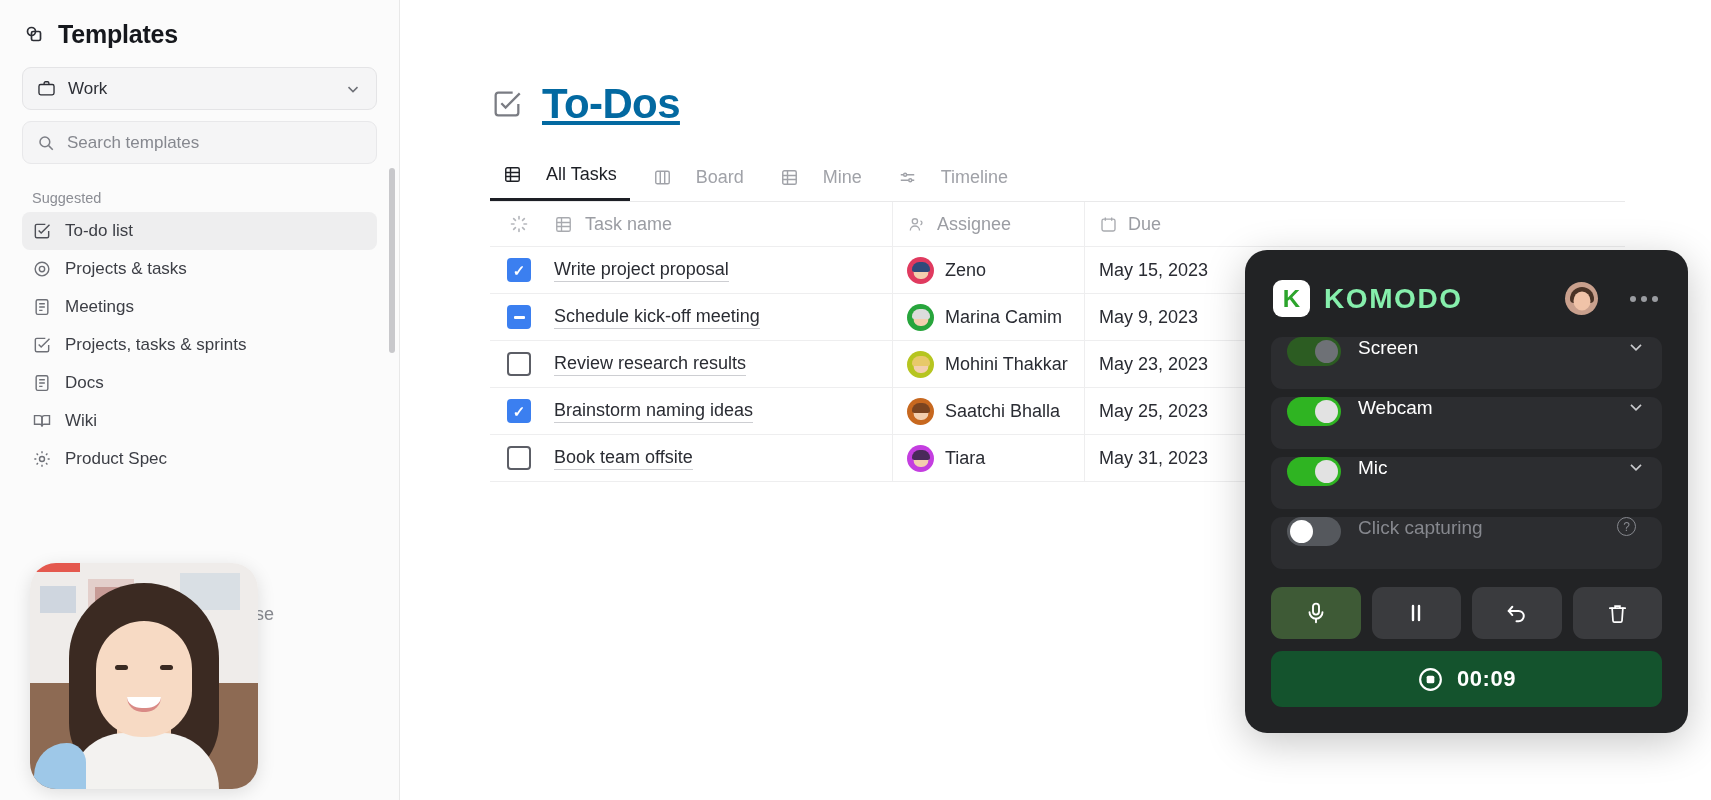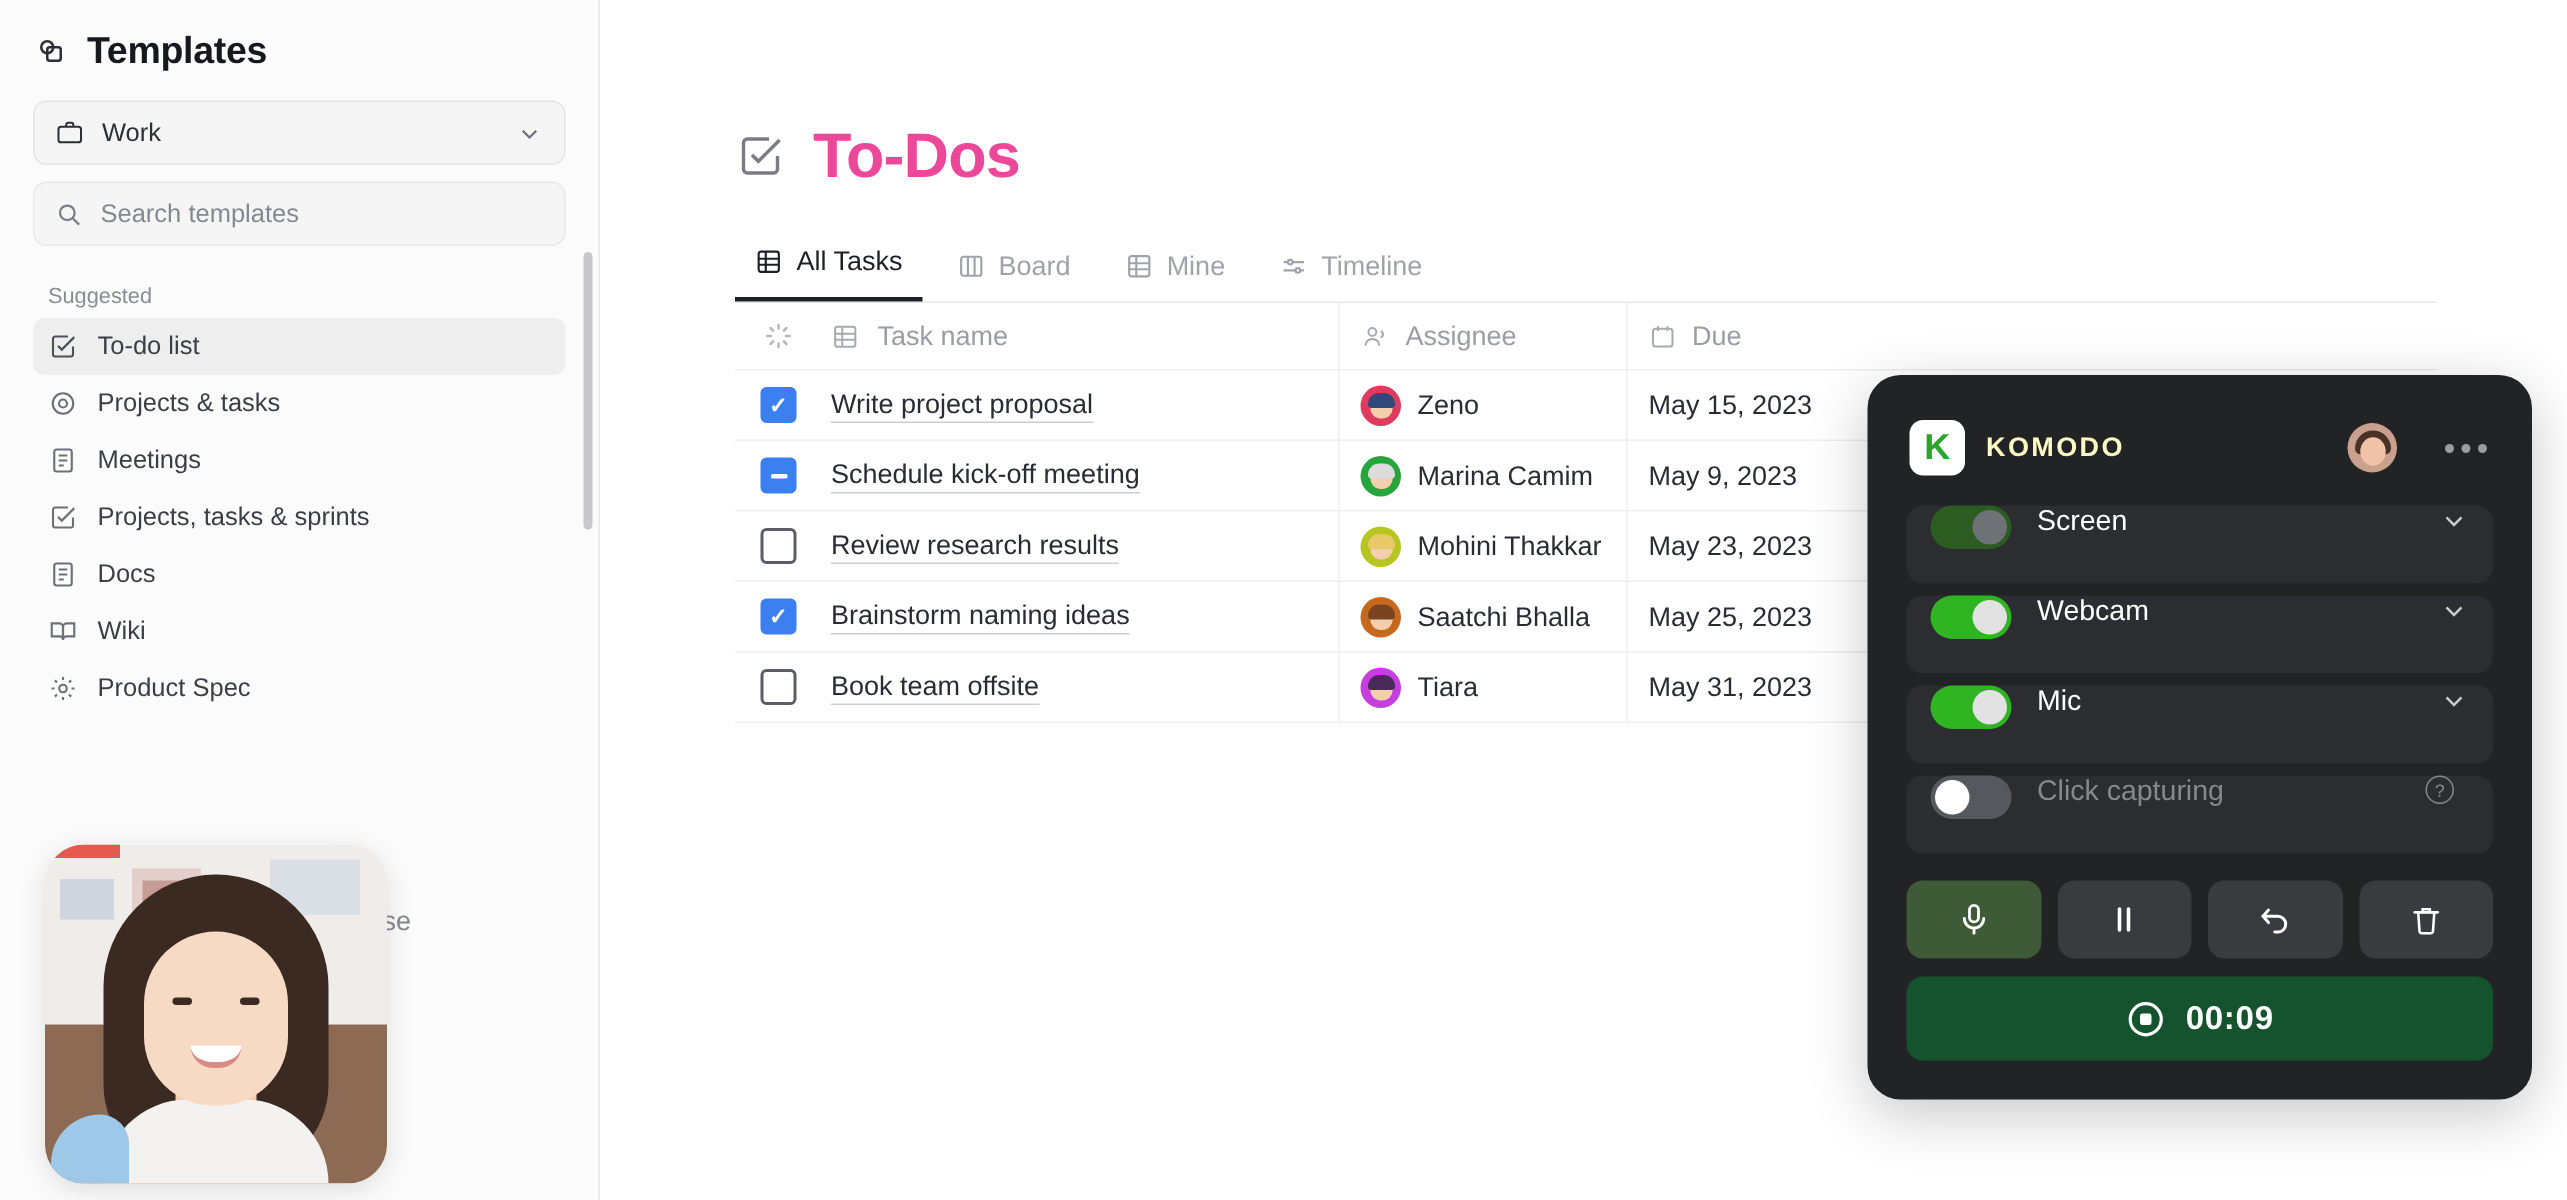--- a/index.html
+++ b/index.html
@@ -66,25 +66,25 @@
   }
   .scrollbar-thumb {
     position: absolute; right: 4px; top: 168px;
     width: 6px; height: 185px; border-radius: 3px;
     background: #c8c8cb; cursor: pointer;
   }
 
   
   .main { position: absolute; left: 400px; top: 0; right: 0; height: 800px; }
   .page-head { display: flex; align-items: center; gap: 18px; padding: 80px 0 0 90px; }
-  .page-title { font-size: 42px; font-weight: 700; color: #ec4899; letter-spacing: -0.6px; }
+  .page-title { font-size: 42px; font-weight: 700; color: #0369a1; letter-spacing: -0.6px; text-decoration: underline; }
 
   .tabs { display: flex; align-items: flex-end; gap: 10px; padding: 30px 0 0 90px; }
   .tab {
-    display: flex; align-items: center; gap: 9px;
+    display: flex; align-items: center; gap: 24px;
     padding: 6px 13px 13px 13px; font-size: 18px; color: #a0a2a8; cursor: pointer;
   }
   .tab.active { color: #1d1f25; border-bottom: 3px solid #1d1f25; }
 
   .tbl { margin-left: 90px; margin-top: 0; width: 1135px; border-top: 1px solid #e9e9ea; }
   .tbl-row { display: flex; align-items: center; height: 47px; border-bottom: 1px solid #eeeeef; }
   .tbl-row.head { height: 45px; }
   .c-check { width: 58px; display: flex; align-items: center; justify-content: center; }
   .c-task  { width: 345px; display: flex; align-items: center; gap: 12px; padding-left: 6px;
              border-right: 1px solid #eeeeef; height: 100%; }
@@ -114,21 +114,21 @@
   .komodo {
     position: absolute; left: 1245px; top: 250px;
     width: 443px; border-radius: 22px; background: #222325;
     padding: 22px 26px 26px 26px;
     box-shadow: 0 10px 40px rgba(0,0,0,0.22);
   }
   .k-head { display: flex; align-items: center; gap: 14px; padding: 8px 2px 20px 2px; }
   .k-logo { width: 37px; height: 37px; border-radius: 9px; background: #fff;
             display: flex; align-items: center; justify-content: center;
             font-size: 24px; font-weight: 700; color: #2ca42c; font-family: "Liberation Sans", sans-serif; }
-  .k-name { font-size: 18px; font-weight: 700; letter-spacing: 1.6px; color: #fef9c3; flex: 1; }
+  .k-name { font-size: 28px; font-weight: 700; letter-spacing: 1.6px; color: #86efac; flex: 1; }
   .k-avatar { width: 33px; height: 33px; border-radius: 50%; overflow: hidden; position: relative;
               background: #c9a08d; cursor: pointer; }
   .k-avatar .kface { position: absolute; left: 50%; top: 58%; transform: translate(-50%,-50%);
                      width: 17px; height: 19px; border-radius: 50%; background: #f0c3a8; }
   .k-avatar .khair { position: absolute; left: 50%; top: 14%; transform: translateX(-50%);
                      width: 24px; height: 16px; border-radius: 12px 12px 4px 4px; background: #4a3326; }
   .k-dots { display: flex; gap: 5px; margin-left: 16px; cursor: pointer; padding: 6px 2px; }
   .k-dots i { width: 6px; height: 6px; border-radius: 50%; background: #9a9ca1; display: block; }
 
   .k-row { display: flex; align-items: flex-start; height: 52px; border-radius: 11px;

